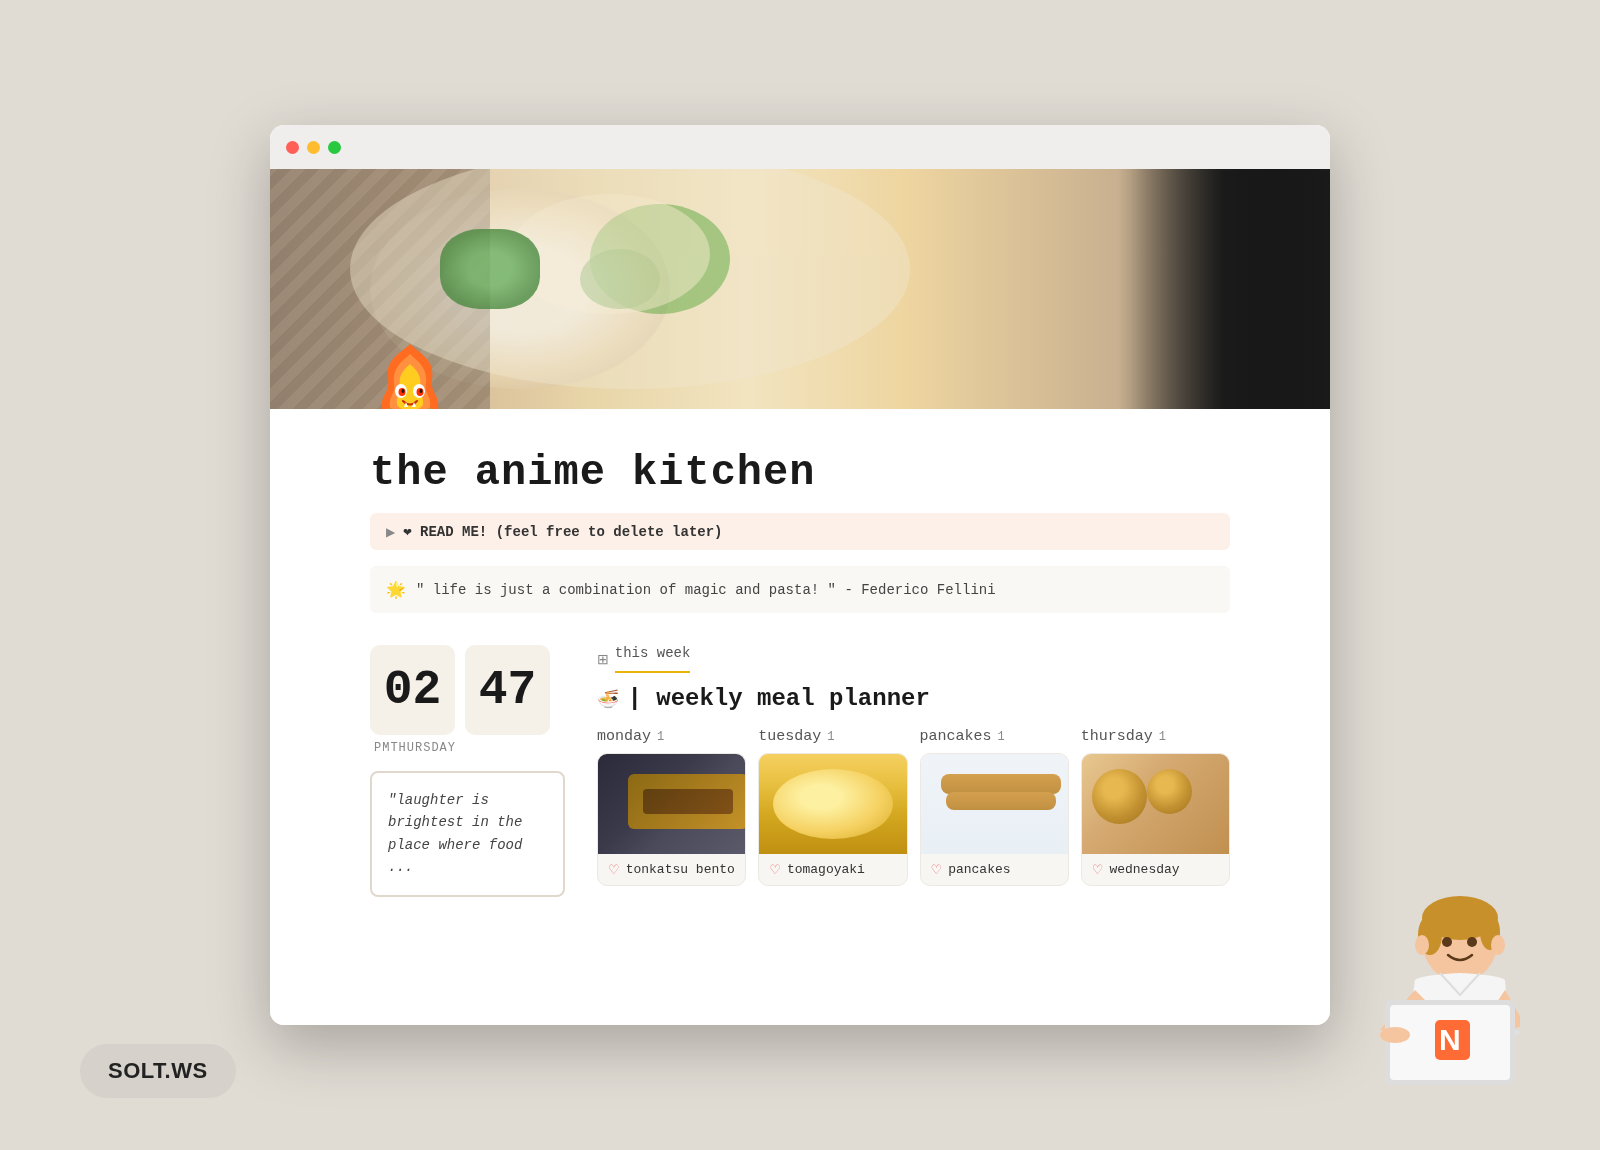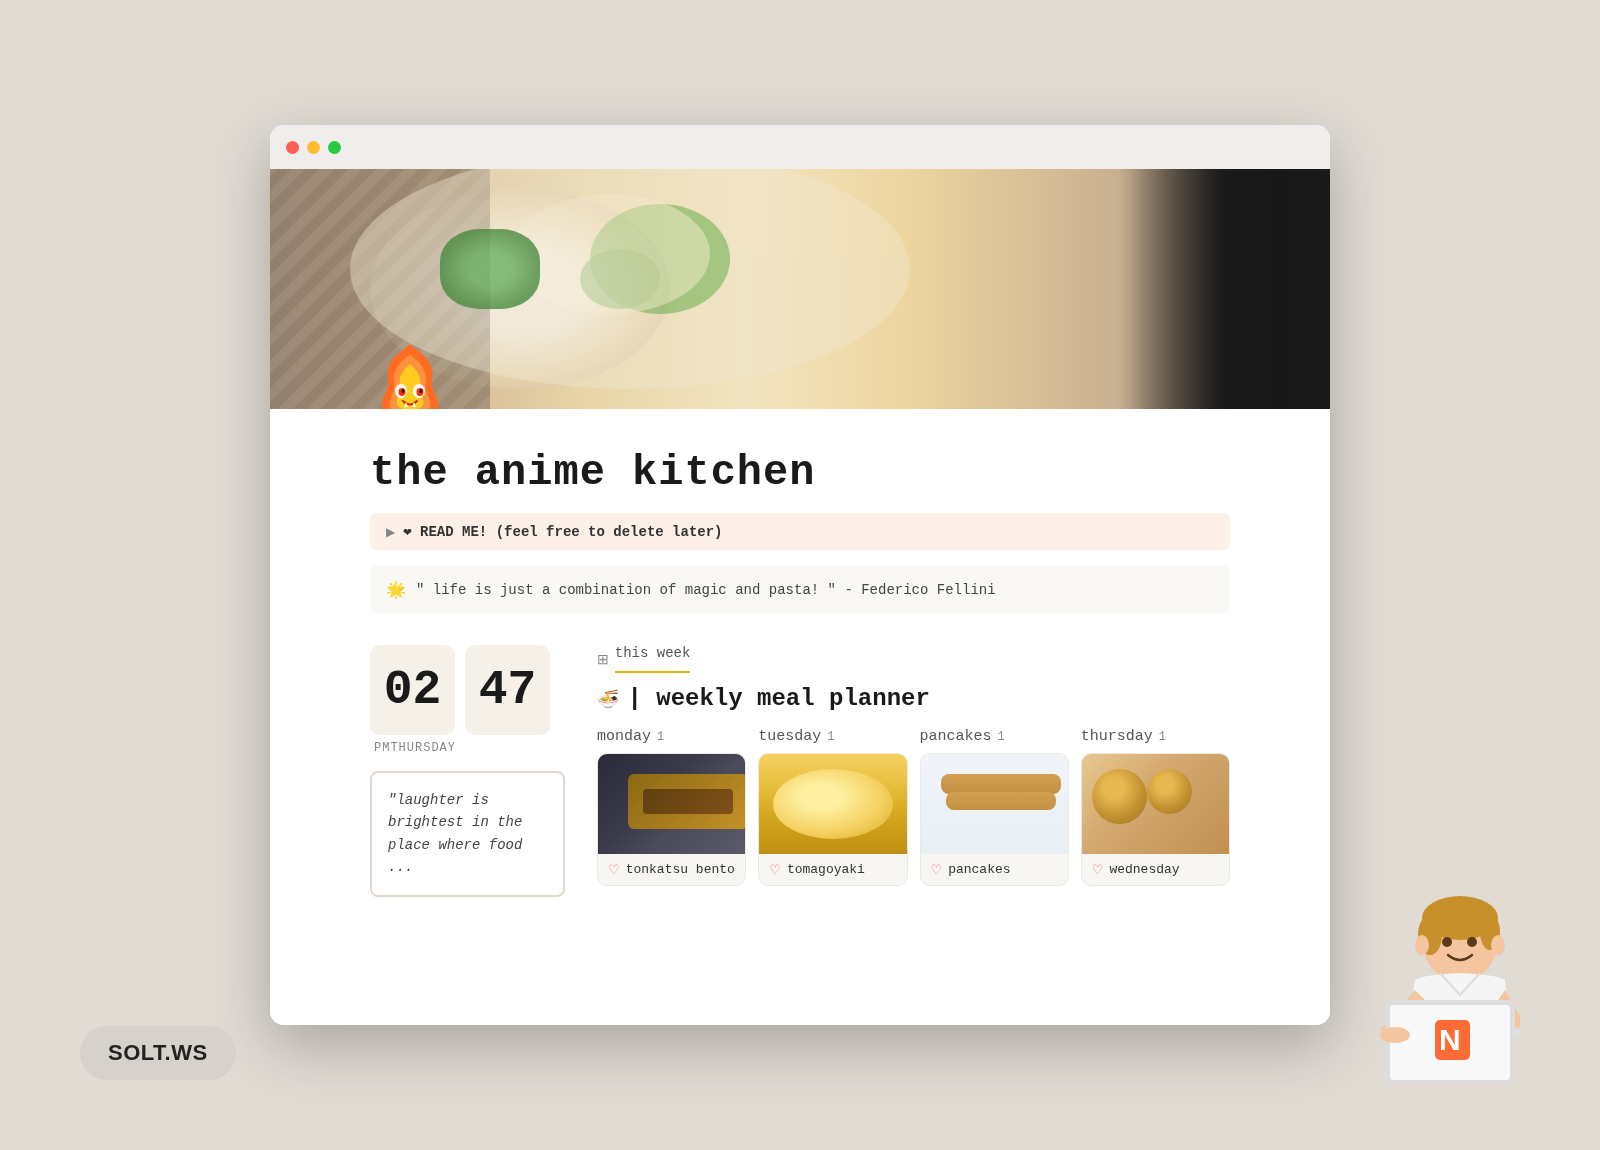--- a/index.html
+++ b/index.html
@@ -18,21 +18,21 @@
       background: #e0dbd3;
       display: flex;
       align-items: center;
       justify-content: center;
       position: relative;
     }
 
     
     .bottom-label {
       position: absolute;
-      bottom: 70px;
+      bottom: 52px;
       left: 80px;
       background: #d6d1ca;
       border-radius: 30px;
       padding: 14px 28px;
       font-weight: 700;
       font-size: 22px;
       color: #222;
       letter-spacing: 0.5px;
     }
 

